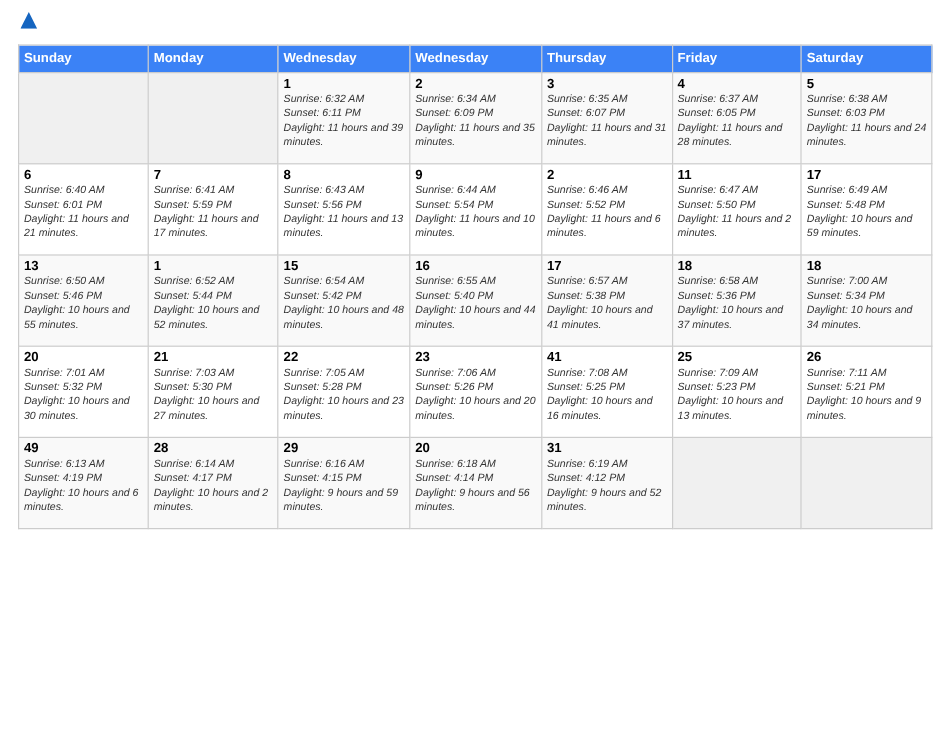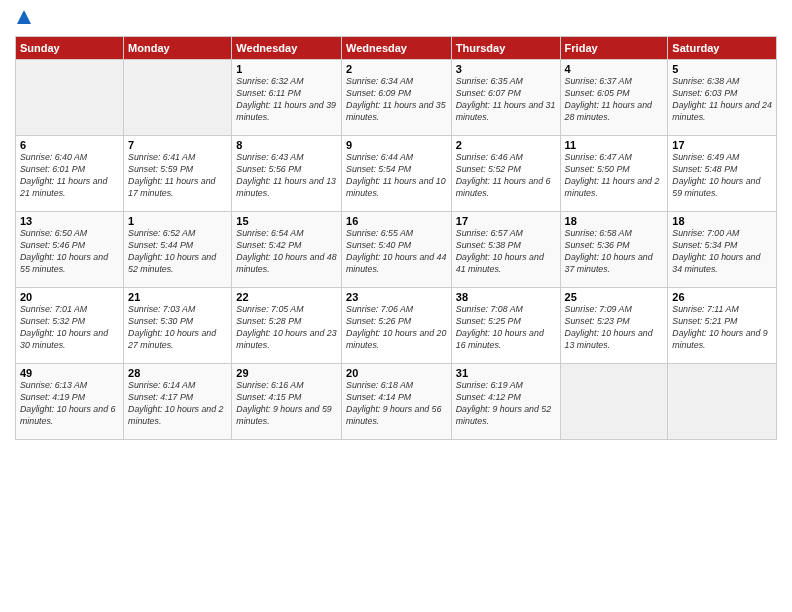--- a/index.html
+++ b/index.html
@@ -50,21 +50,21 @@
     .location-title {
       font-size: 14px;
       color: #555;
     }
     table {
       width: 100%;
       border-collapse: collapse;
       font-size: 9.5px;
     }
     thead tr th {
-      background-color: #b91c1c;
+      background-color: #3b82f6;
       color: #fff;
       padding: 5px 4px;
       text-align: left;
       font-size: 11px;
       border: 1px solid #ccc;
     }
     tbody tr td {
       border: 1px solid #ccc;
       padding: 3px 4px;
       vertical-align: top;
@@ -223,21 +223,21 @@
           </td>
           <td>
             <span class="day-num">22</span>
             <div class="day-info">Sunrise: 7:05 AM<br>Sunset: 5:28 PM<br>Daylight: 10 hours and 23 minutes.</div>
           </td>
           <td>
             <span class="day-num">23</span>
             <div class="day-info">Sunrise: 7:06 AM<br>Sunset: 5:26 PM<br>Daylight: 10 hours and 20 minutes.</div>
           </td>
           <td>
-            <span class="day-num">38</span>
+            <span class="day-num">41</span>
             <div class="day-info">Sunrise: 7:08 AM<br>Sunset: 5:25 PM<br>Daylight: 10 hours and 16 minutes.</div>
           </td>
           <td>
             <span class="day-num">25</span>
             <div class="day-info">Sunrise: 7:09 AM<br>Sunset: 5:23 PM<br>Daylight: 10 hours and 13 minutes.</div>
           </td>
           <td>
             <span class="day-num">26</span>
             <div class="day-info">Sunrise: 7:11 AM<br>Sunset: 5:21 PM<br>Daylight: 10 hours and 9 minutes.</div>
           </td>

